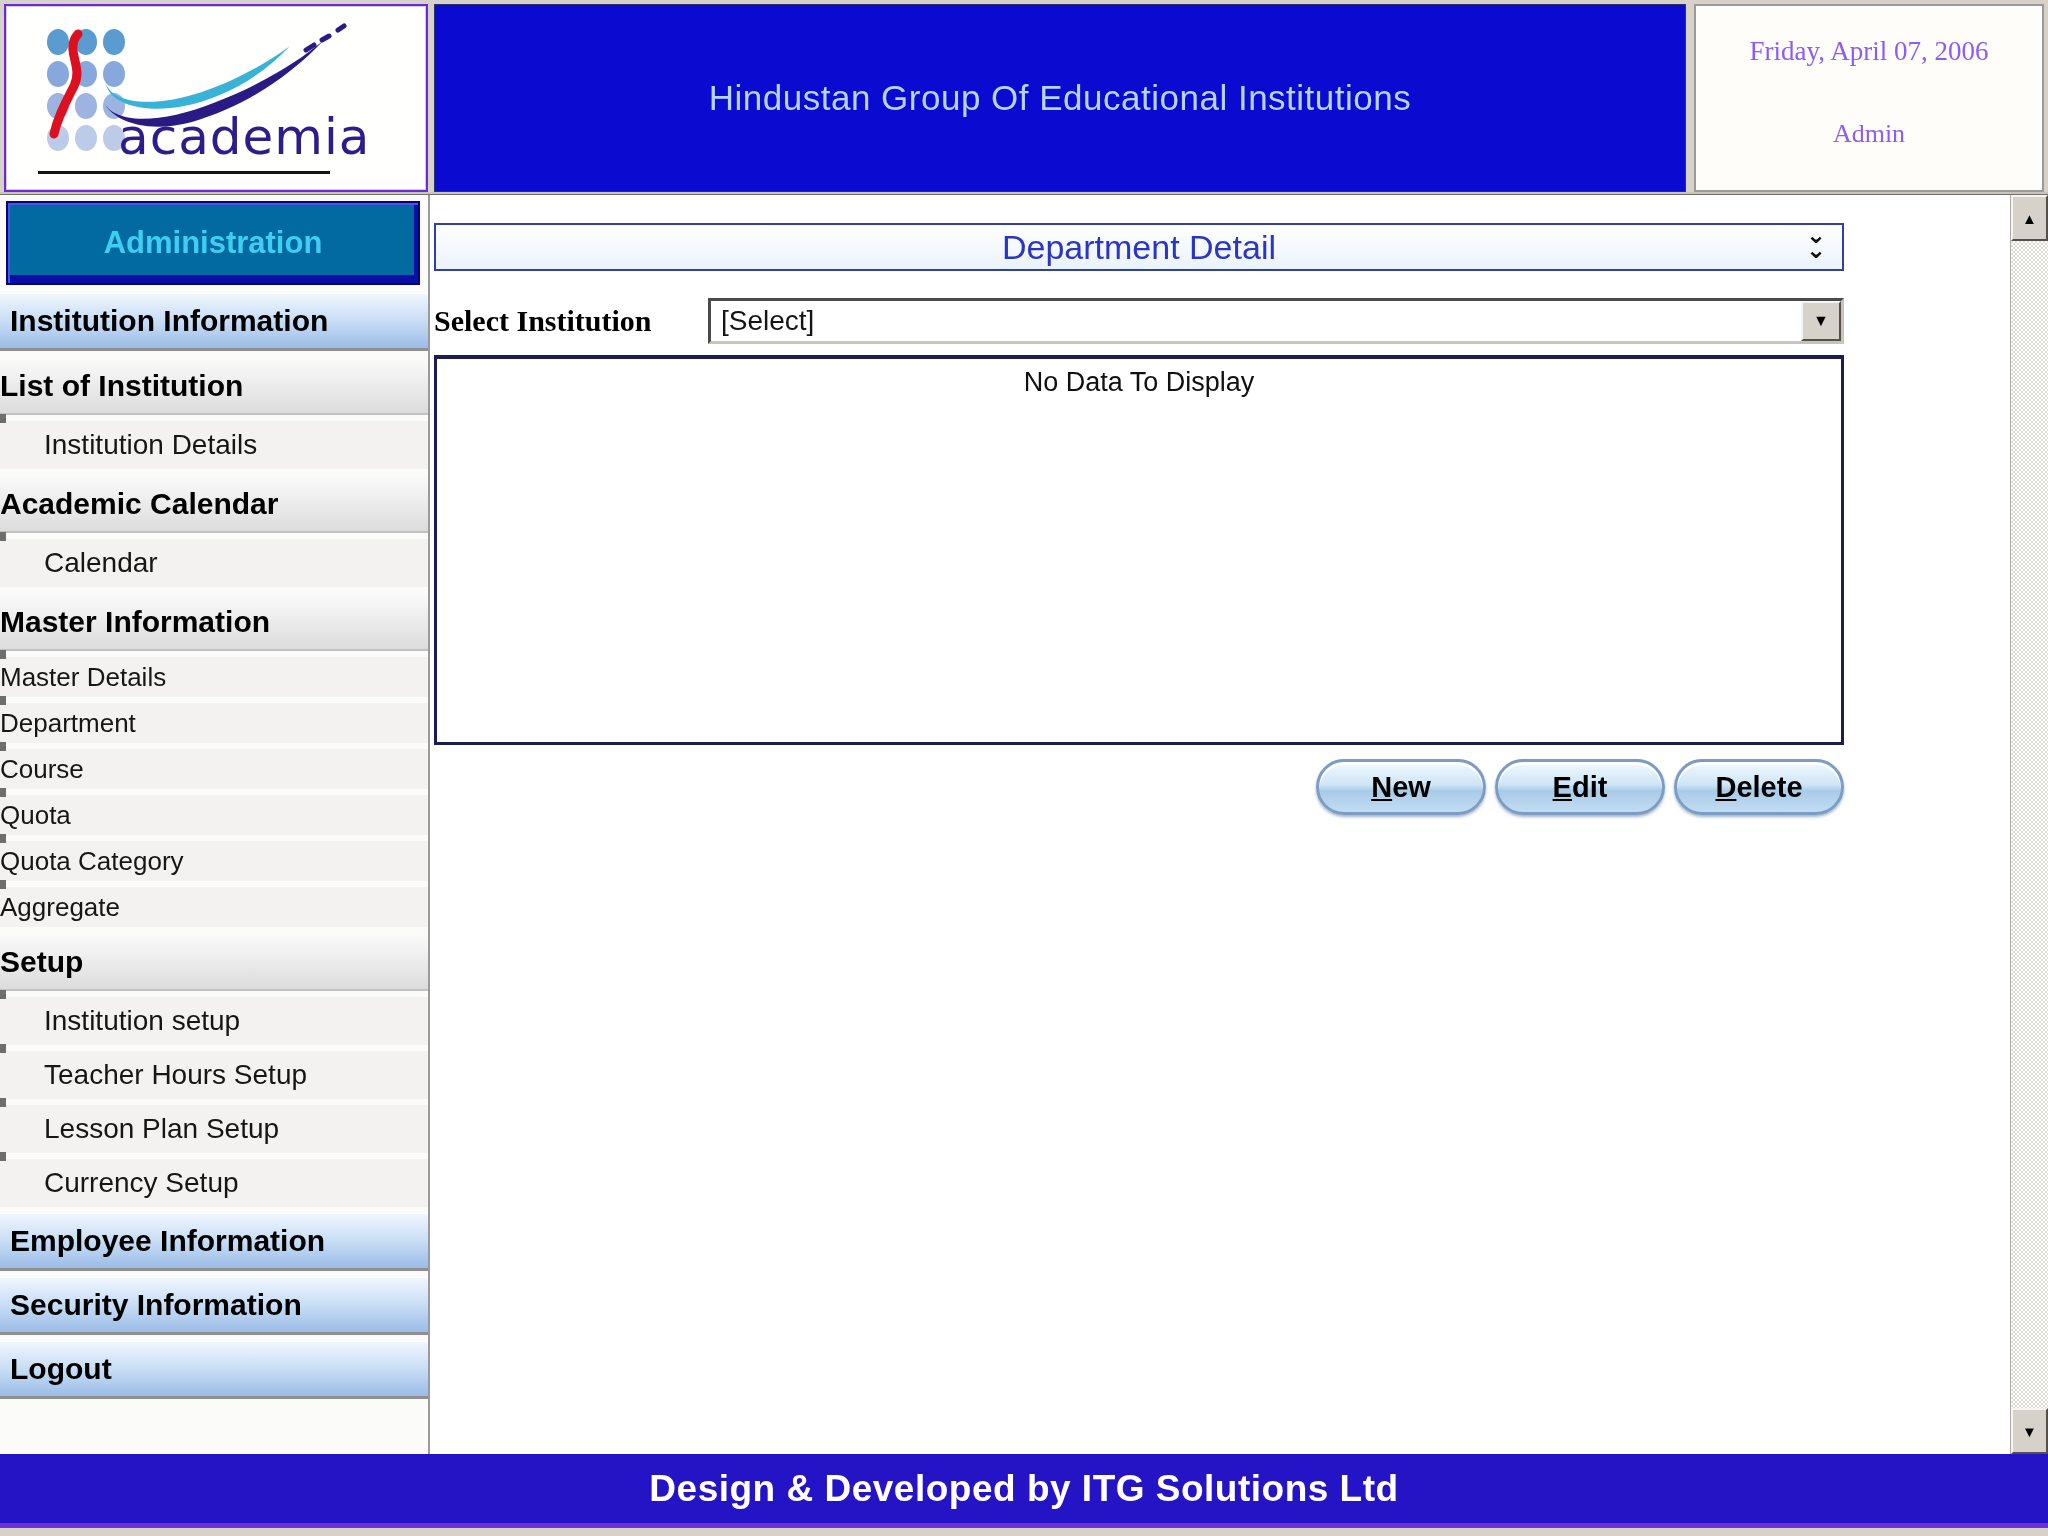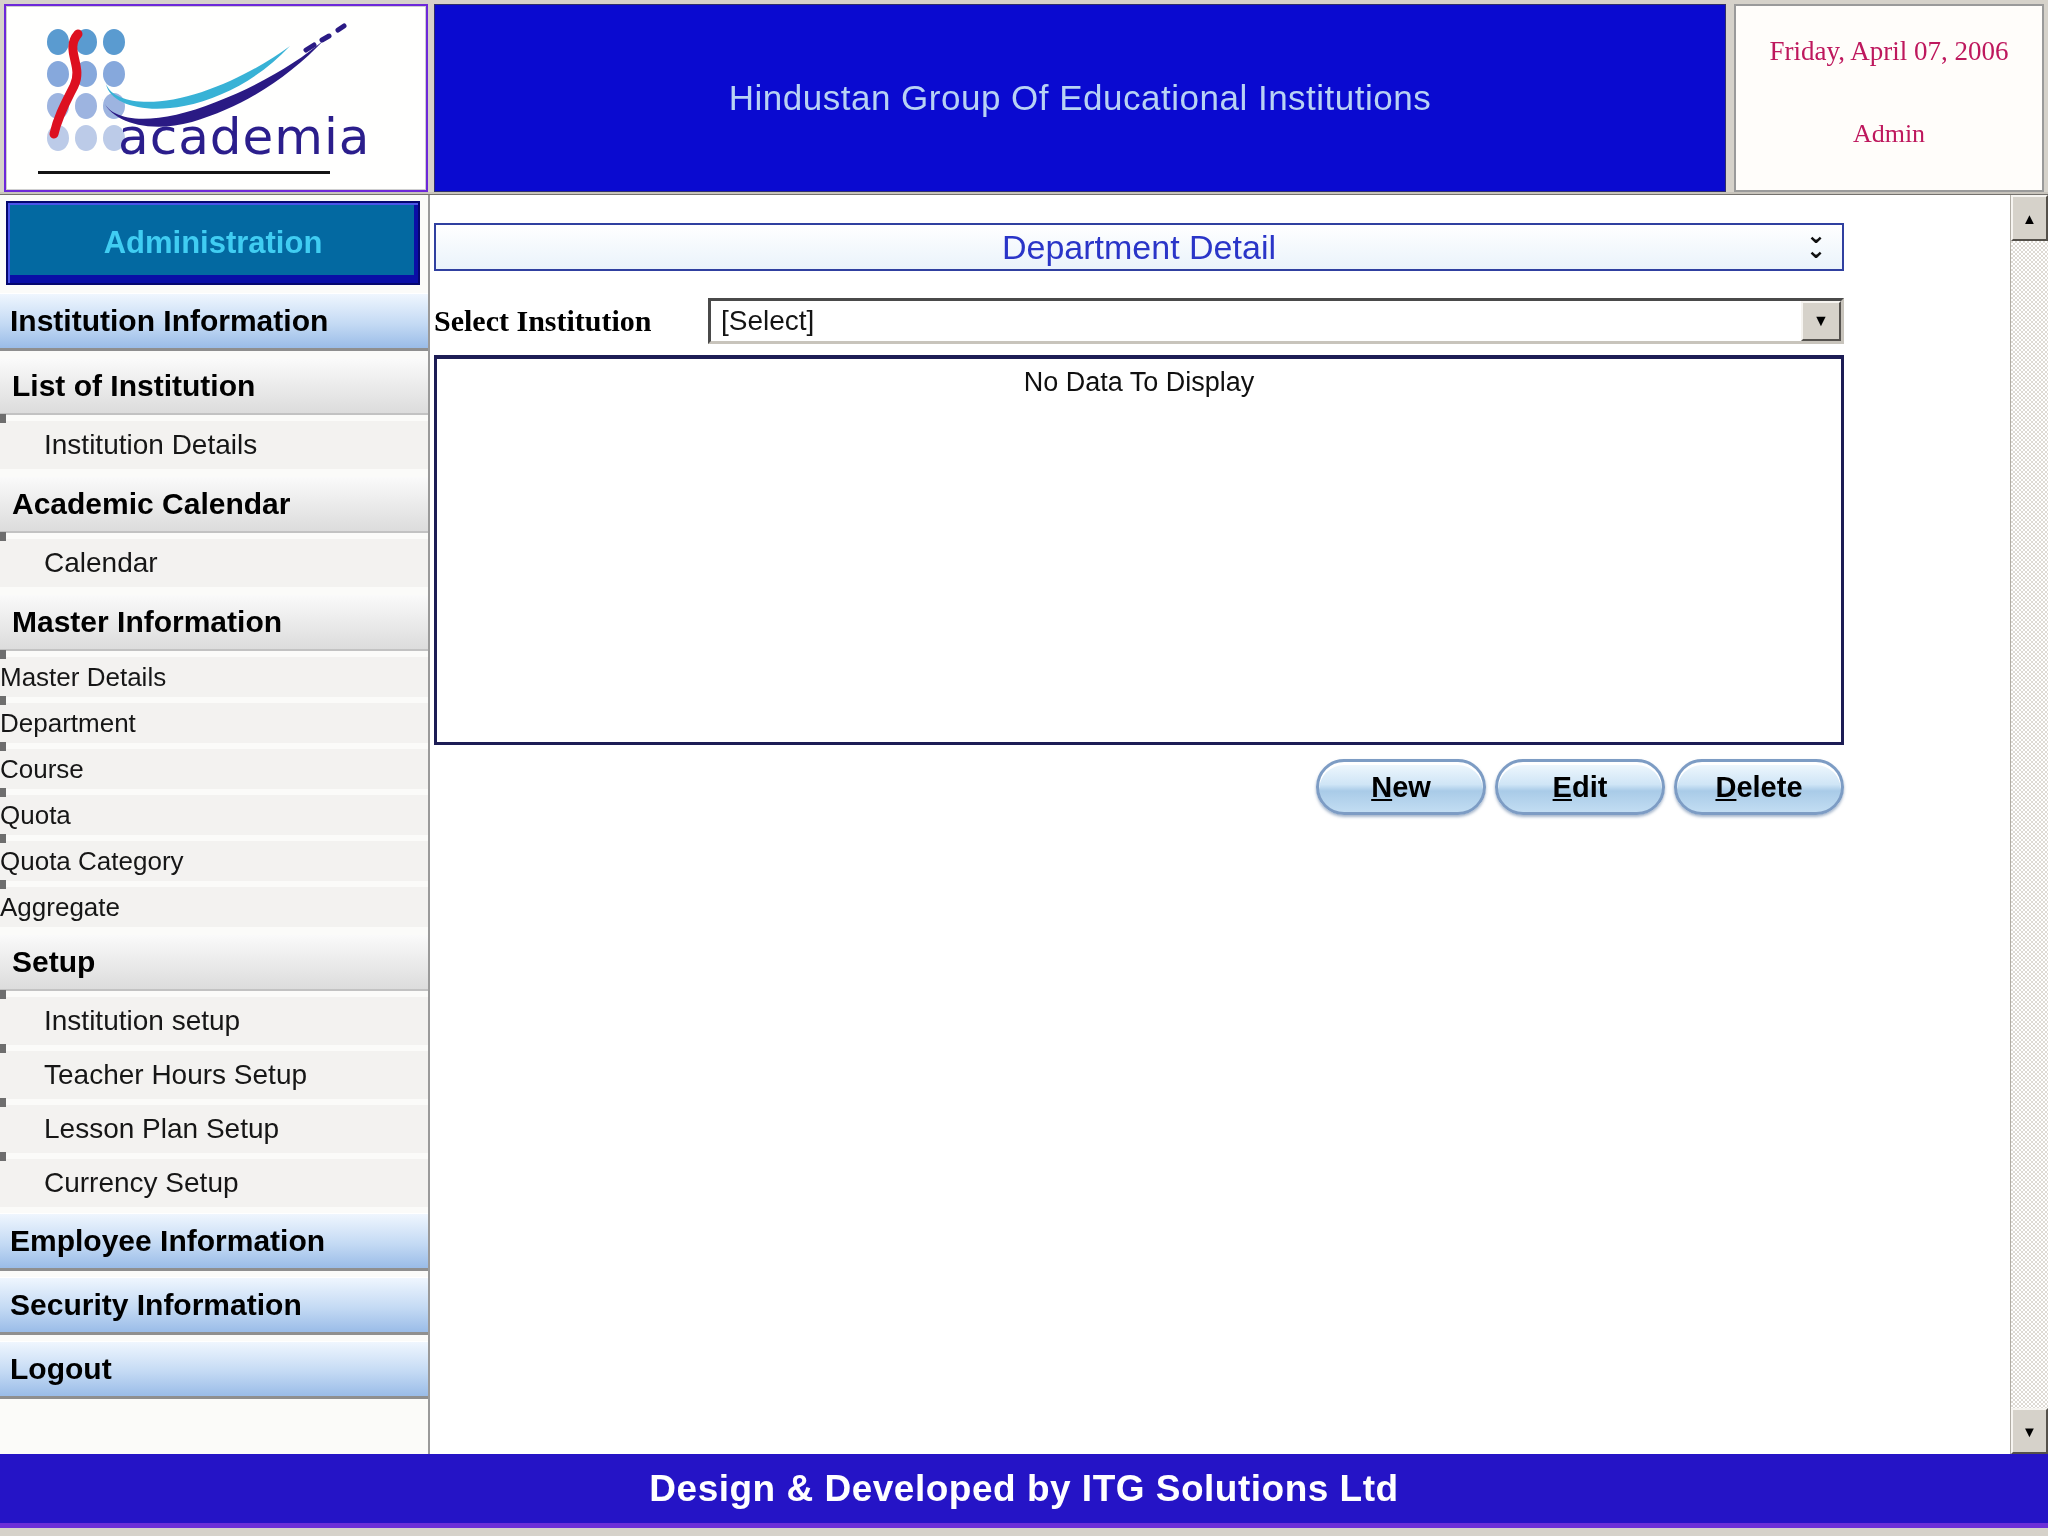--- a/index.html
+++ b/index.html
@@ -18,22 +18,22 @@
     width:424px; background:#fffffe; border:2px solid #6d28d9;
     box-shadow: inset 0 0 0 1px #cfcfcf; position:relative; flex:none;
   }
   .logo-underline { position:absolute; left:32px; right:96px; bottom:16px; height:3px; background:#141414; }
   .title-bar {
     flex:1; margin-left:6px; background:#0a0ad0; border:1px solid #30306a;
     display:flex; align-items:center; justify-content:center;
   }
   .title-text { color:#b8d2f4; font-size:35px; letter-spacing:0.5px; }
   .date-panel {
-    width:310px; flex:none; margin-left:8px; background:#fffdfa; border:2px solid #9a9a9a;
-    text-align:center; font-family:"Liberation Serif","DejaVu Serif",serif; color:#be185d;
+    width:350px; flex:none; margin-left:8px; background:#fffdfa; border:2px solid #9a9a9a;
+    text-align:center; font-family:"Liberation Serif","DejaVu Serif",serif; color:#8b5cf6;
   }
   .date-text { font-size:27px; margin-top:30px; }
   .user-text { font-size:26px; margin-top:52px; }
 
   
   .main-row { flex:1; display:flex; border-top:3px ridge #c8c4bc; min-height:0; }
 
   
   .sidebar {
     width:430px; flex:none; background:#fbfbf9; border-right:2px solid #9a9a9a;
@@ -47,21 +47,21 @@
   }
   .admin-box span { color:#40cdf2; font-weight:bold; font-size:31px; }
   .nav-item { position:relative; flex:none; display:flex; align-items:center; cursor:pointer; }
   .cat-blue {
     height:58px; margin-top:6px; padding-left:10px;
     background:linear-gradient(180deg,#eff6fe 0%,#c4daf4 55%,#9abce8 100%);
     border-top:1px solid #ffffff; border-bottom:3px solid #8f8f8f;
     font-weight:bold; font-size:30px;
   }
   .cat-gray {
-    height:56px; margin-top:8px; padding-left:12px;
+    height:56px; margin-top:8px; 
     background:linear-gradient(180deg,#fafafa,#dcdcdc);
     border-bottom:2px solid #c2c2c2;
     font-weight:bold; font-size:30px;
   }
   .sub    { height:48px; margin-top:6px; padding-left:44px; background:#f3f2f0; font-size:28px; color:#161616; }
   .sub-sm { height:40px; margin-top:6px; background:#f3f2f0; font-size:26px; color:#161616; }
   .sub::before, .sub-sm::before {
     content:""; position:absolute; left:0; top:-7px; width:6px; height:9px; background:#6e6e6e;
   }
 

